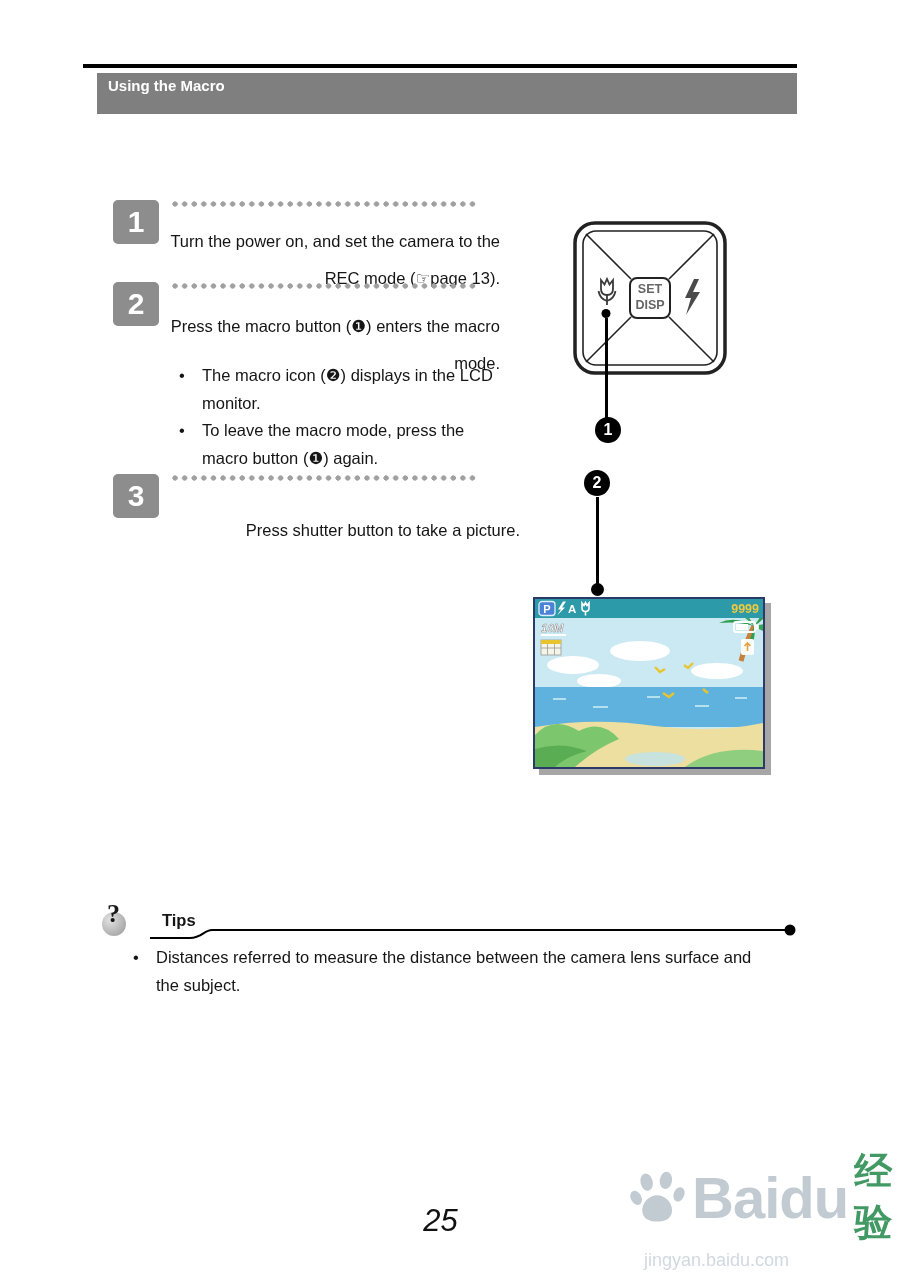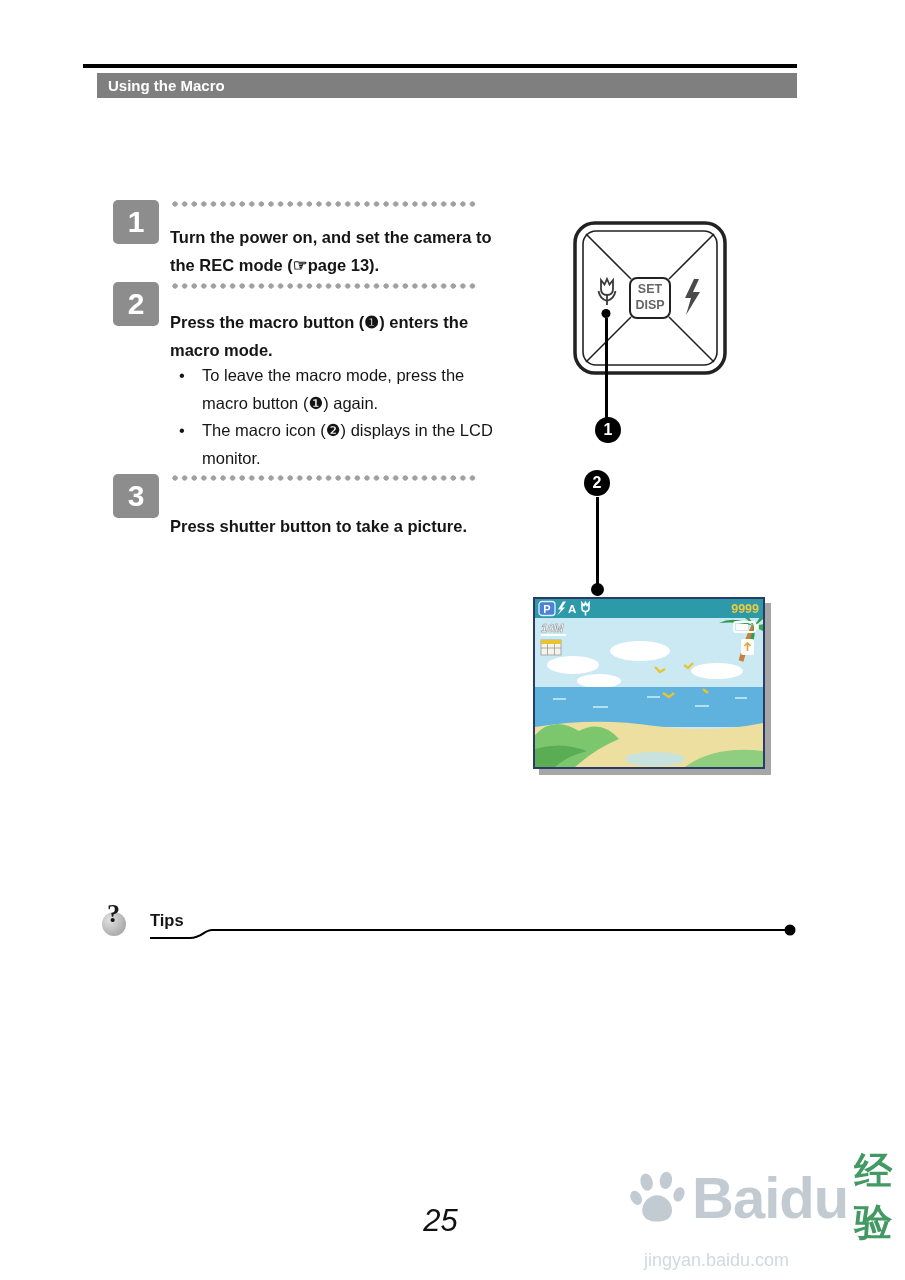--- a/index.html
+++ b/index.html
@@ -1,34 +1,34 @@
 <!DOCTYPE html>
 <html style="--header_bar: #7f7f7f; --step_badge: #8d8d8d; --callout: #000000; --lcd_status_bar: #2d9aaa; --lcd_counter_text: #eec93e; --watermark_gray: #b3bdc7;"><head>
 <meta charset="utf-8">
 <style>
   html,body{margin:0;padding:0;}
   body{width:905px;height:1280px;background:#ffffff;font-family:"Liberation Sans",sans-serif;color:#151515;}
   .page{position:relative;width:905px;height:1280px;overflow:hidden;background:#fff;}
   .abs{position:absolute;}
 
   .top-rule{left:83px;top:64px;width:714px;height:4px;background:#000;}
-  .header-bar{left:97px;top:73px;width:700px;height:25px;background:var(--header_bar,#7f7f7f);color:#fff;
+  .header-bar{left:97px;top:73px;width:700px;height:41px;background:var(--header_bar,#7f7f7f);color:#fff;
     font-weight:bold;font-size:15px;line-height:25px;padding-left:11px;box-sizing:border-box;}
 
   .intro{left:117px;top:110px;width:672px;font-size:16.5px;line-height:27.5px;margin:0;}
 
   .step-num{width:46px;height:44px;background:var(--step_badge,#8d8d8d);border-radius:5px;color:#fff;
     font-size:30px;font-weight:bold;display:flex;align-items:center;justify-content:center;}
   .step1-num{left:113px;top:200px;} .step2-num{left:113px;top:282px;} .step3-num{left:113px;top:474px;}
 
   .dots{height:6px;width:306px;background-image:radial-gradient(circle at 3px 3px,#a0a0a0 2.4px,transparent 2.9px);
     background-size:9.6px 6px;background-repeat:repeat-x;}
   .dots1{left:172px;top:201px;} .dots2{left:172px;top:283px;} .dots3{left:172px;top:475px;}
 
-  .step-text{font-weight:bold;font-size:16.5px;line-height:28px;}
+  .step-text{font-weight:normal;font-size:16.5px;line-height:37px;text-align:right;}
   .step1-text{left:170px;top:223px;width:330px;}
   .step2-text{left:170px;top:308px;width:330px;}
   .step3-text{left:170px;top:512px;width:350px;}
 
   .bullets{list-style:none;margin:0;padding:0;font-size:16.5px;line-height:27.5px;}
   .bullets li{position:relative;padding-left:26px;}
   .bullets li::before{content:"\2022";position:absolute;left:3px;}
   .step2-bullets{left:176px;top:362px;width:322px;}
 
   .pad{left:572px;top:220px;width:156px;height:156px;}
@@ -40,21 +40,21 @@
   .dot2{left:591px;top:583px;width:13px;height:13px;border-radius:50%;background:#000;}
 
   .lcd{left:533px;top:597px;width:232px;height:172px;border:2px solid #2b3a66;box-sizing:border-box;
     background:#cbe9f3;box-shadow:6px 6px 0 #a6a6a6;}
 
   .qmark{left:102px;top:903px;width:28px;height:34px;}
   .qball{position:absolute;left:0;top:9px;width:24px;height:24px;border-radius:50%;
     background:radial-gradient(circle at 8px 8px,#e2e2e2,#969696);}
   .qtext{position:absolute;left:5px;top:-4px;font-size:26px;font-weight:bold;color:#1a1a1a;
     font-family:"Liberation Serif",serif;}
-  .tips-title{left:150px;top:911px;font-weight:bold;font-size:16.5px;}
+  .tips-title{left:162px;top:911px;font-weight:bold;font-size:16.5px;}
   .tips-line{left:140px;top:903px;}
   .tips-bullets{left:130px;top:944px;width:630px;}
 
   .page-num{left:0;top:1203px;width:881px;text-align:center;font-size:31px;font-style:italic;color:#111;}
 
   .watermark{left:630px;top:1146px;width:262px;opacity:0.8;}
   .wm-row{display:flex;align-items:center;gap:6px;}
   .wm-paw{width:56px;height:56px;flex:0 0 auto;}
   .wm-brand{font-size:58px;font-weight:bold;color:var(--watermark_gray,#b3bdc7);letter-spacing:-1px;}
   .wm-cn{font-size:38px;font-weight:bold;color:#15803d;}
@@ -73,22 +73,22 @@
 
 
   <div class="abs step-num step1-num">1</div>
   <div class="abs dots dots1"></div>
   <div class="abs step-text step1-text">Turn the power on, and set the camera to the REC mode (☞page 13).</div>
 
   <div class="abs step-num step2-num">2</div>
   <div class="abs dots dots2"></div>
   <div class="abs step-text step2-text">Press the macro button (❶) enters the macro mode.</div>
   <ul class="abs bullets step2-bullets">
+    <li>The macro icon (❷) displays in the LCD monitor.</li>
     <li>To leave the macro mode, press the macro button (❶) again.</li>
-    <li>The macro icon (❷) displays in the LCD monitor.</li>
   </ul>
 
   <div class="abs step-num step3-num">3</div>
   <div class="abs dots dots3"></div>
   <div class="abs step-text step3-text">Press shutter button to take a picture.</div>
 
   <svg class="abs pad" viewBox="0 0 156 156">
     <rect x="3" y="3" width="150" height="150" rx="20" fill="#fff" stroke="#222" stroke-width="3.5"></rect>
     <rect x="11" y="11" width="134" height="134" rx="13" fill="none" stroke="#222" stroke-width="1.6"></rect>
     <line x1="14" y1="14" x2="59" y2="59" stroke="#222" stroke-width="1.6"></line>
@@ -181,20 +181,23 @@
 
   <div class="abs qmark">
     <div class="qball"></div>
     <span class="qtext">?</span>
   </div>
   <div class="abs tips-title">Tips</div>
   <svg class="abs tips-line" width="670" height="42">
     <path d="M10,35 L50,35 C62,35 64,27 72,27 L645,27" fill="none" stroke="#000" stroke-width="2.2"></path>
     <circle cx="650" cy="27" r="5.5" fill="#000"></circle>
   </svg>
+  <ul class="abs bullets tips-bullets">
+    <li>Distances referred to measure the distance between the camera lens surface and the subject.</li>
+  </ul>
 
   <div class="abs page-num">25</div>
 
   <div class="abs watermark">
     <div class="wm-row">
       <svg class="wm-paw" viewBox="0 0 64 64">
         <ellipse cx="19" cy="15" rx="7" ry="10" fill="#b3bdc7" transform="rotate(-14 19 15)"></ellipse>
         <ellipse cx="41" cy="13" rx="7" ry="10" fill="#b3bdc7" transform="rotate(8 41 13)"></ellipse>
         <ellipse cx="7" cy="33" rx="6" ry="8.5" fill="#b3bdc7" transform="rotate(-28 7 33)"></ellipse>
         <ellipse cx="56" cy="29" rx="6" ry="8.5" fill="#b3bdc7" transform="rotate(22 56 29)"></ellipse>

